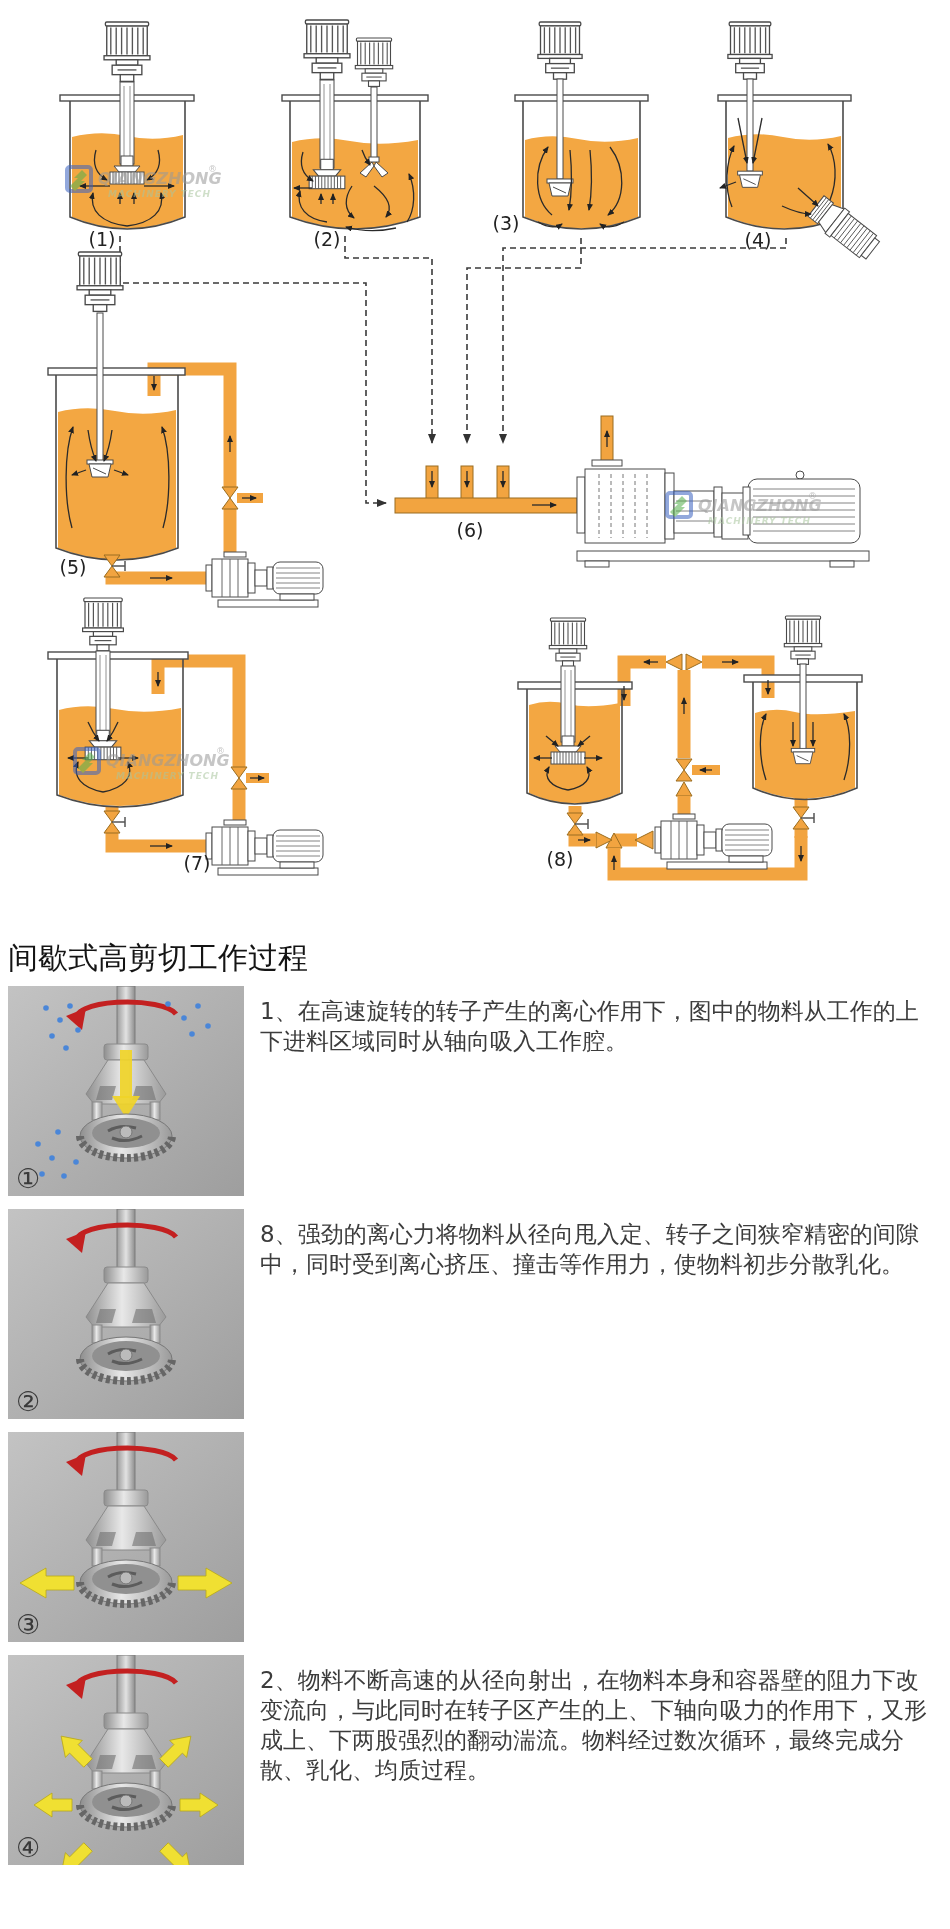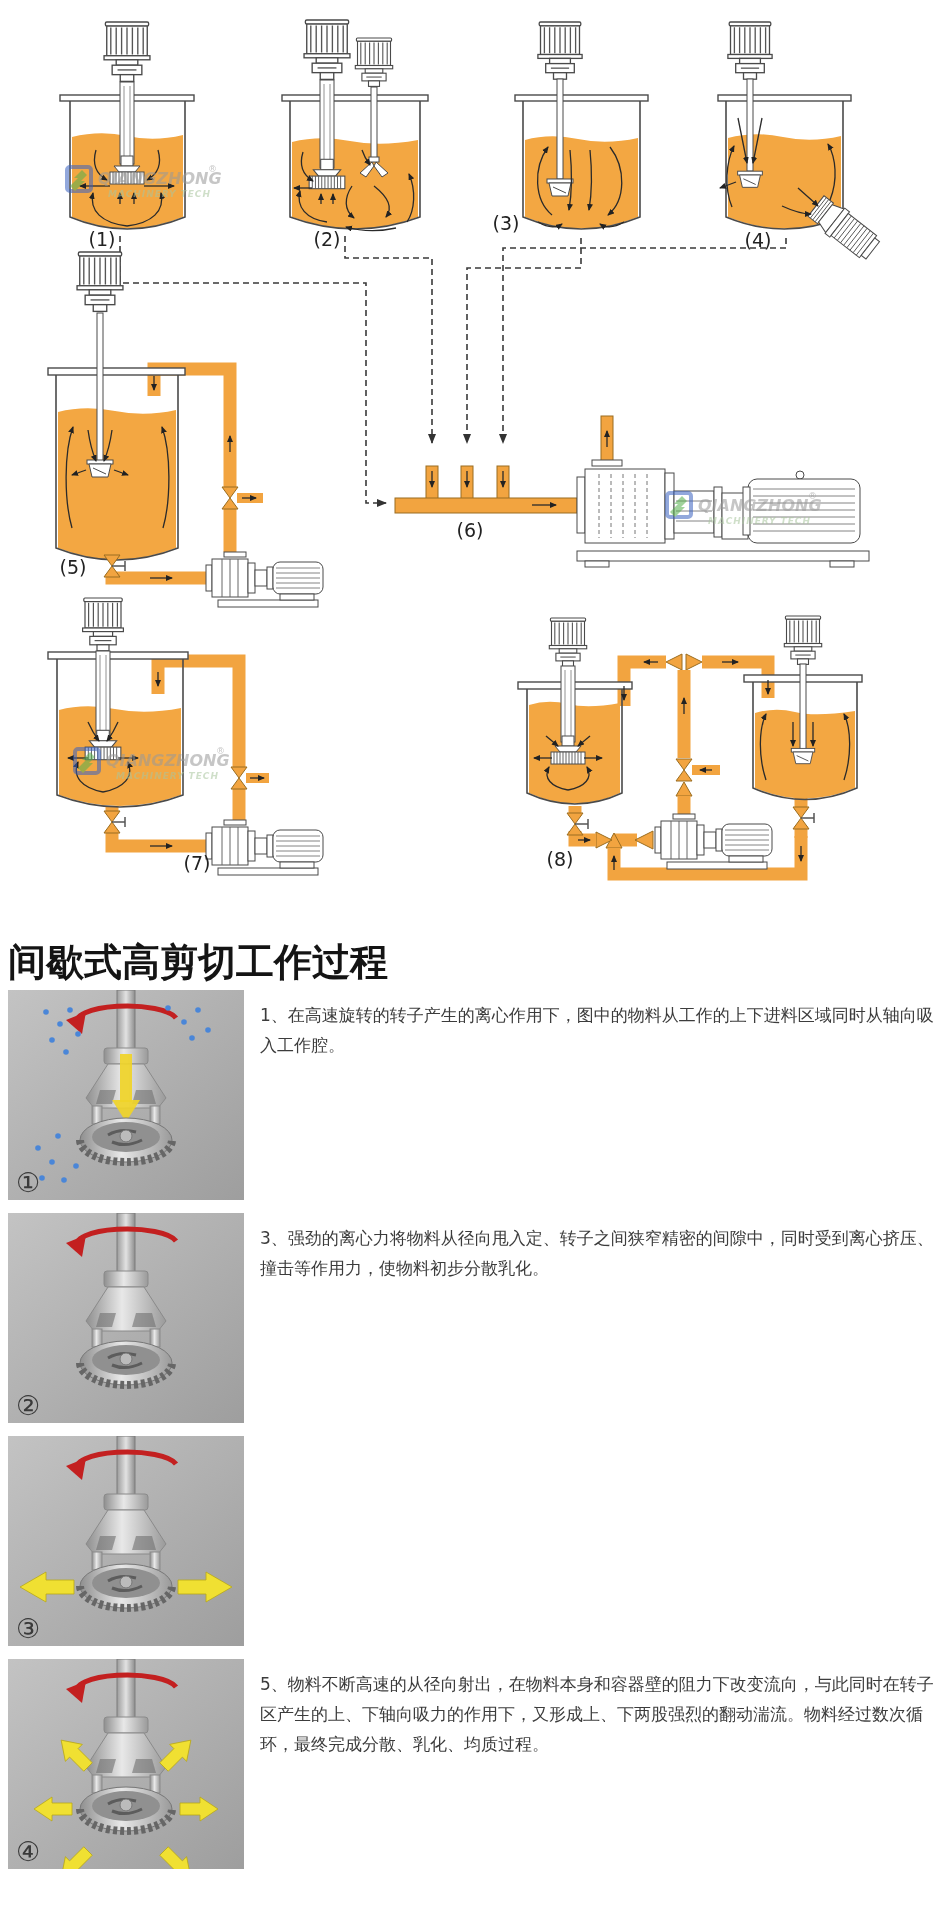--- a/index.html
+++ b/index.html
@@ -4,26 +4,26 @@
 <style>
   html,body{margin:0;padding:0;background:#fff;}
   body{width:950px;font-family:"DejaVu Sans","Liberation Sans",sans-serif;}
   svg{display:block;}
   svg text{font-family:"DejaVu Sans","Liberation Sans",sans-serif;}
   .diag-label{font-size:19px;fill:#222;}
   .wm{opacity:.55;}
   .wm-brand{font-size:16px;font-weight:bold;font-style:italic;fill:#999;}
   .wm-reg{font-size:9px;fill:#999;}
   .wm-sub{font-size:9px;font-weight:bold;font-style:italic;fill:#a9c59e;letter-spacing:1px;}
-  #title{margin:10px 0 4px 8px;font-size:38px;font-weight:bold;color:#141414;line-height:1.2;}
+  #title{margin:10px 0 10px 8px;font-size:30px;font-weight:normal;color:#141414;line-height:1.2;}
   .steps{margin-bottom:30px;}
   .step{display:flex;align-items:flex-start;margin:0 0 13px 8px;}
   .photo{position:relative;width:236px;height:210px;flex:0 0 auto;}
   .badge{position:absolute;left:8px;bottom:4px;font-size:27px;color:#3a3a3a;line-height:1;}
-  .desc{margin:10px 0 0 16px;width:676px;font-size:17px;line-height:30px;color:#3c3c3c;}
+  .desc{margin:10px 0 0 16px;width:676px;font-size:23px;line-height:30px;color:#3c3c3c;}
 </style>
 </head>
 <body>
 
 <div>
 <svg width="950" height="930" viewBox="0 0 950 930">
 <defs>
   <marker id="ab" markerWidth="8" markerHeight="7" refX="6" refY="3" orient="auto" markerUnits="userSpaceOnUse">
           <path d="M0,0L7,3L0,6Z" fill="#222"></path>
         </marker>
@@ -448,21 +448,21 @@
         <rect x="84" y="116" width="10" height="18" fill="url(#mmetal)" stroke="#8a8a8a"></rect>
         <rect x="142" y="116" width="10" height="18" fill="url(#mmetal)" stroke="#8a8a8a"></rect>
         <ellipse cx="118" cy="150" rx="46" ry="22" fill="url(#mmetal)" stroke="#777"></ellipse>
         <path d="M72,150 A46,22 0 0 0 164,150" fill="none" stroke="#666" stroke-width="8" stroke-dasharray="4 3"></path>
         <ellipse cx="118" cy="147" rx="34" ry="15" fill="#909090"></ellipse>
         <path d="M100,145 Q112,138 128,142 M104,152 Q118,158 134,150" fill="none" stroke="#5c5c5c" stroke-width="3"></path>
         <circle cx="118" cy="146" r="6" fill="#bbb" stroke="#777"></circle>
       </svg>
       <span class="badge">②</span>
     </div>
-    <p class="desc">3、强劲的离心力将物料从径向甩入定、转子之间狭窄精密的间隙中，同时受到离心挤压、撞击等作用力，使物料初步分散乳化。</p>
+    <p class="desc">8、强劲的离心力将物料从径向甩入定、转子之间狭窄精密的间隙中，同时受到离心挤压、撞击等作用力，使物料初步分散乳化。</p>
   </div>
 
   <div class="step">
     <div class="photo">
       <svg width="236" height="210" viewBox="0 0 236 210">
         <rect width="236" height="210" fill="url(#pbg)"></rect>
         <rect x="109" y="0" width="18" height="62" fill="url(#mshaft)" stroke="#7d7d7d"></rect>
         <path d="M70,34 A50,15 0 0 1 168,28" fill="none" stroke="#c32020" stroke-width="5"></path>
         <polygon points="58,30 78,22 74,44" fill="#c32020"></polygon>
         <rect x="96" y="58" width="44" height="16" rx="3" fill="url(#mmetal)" stroke="#8a8a8a"></rect>
@@ -508,16 +508,16 @@
         <circle cx="118" cy="146" r="6" fill="#bbb" stroke="#777"></circle>
         <use href="#yarr" transform="translate(64,150) rotate(180)"></use>
         <use href="#yarr" transform="translate(172,150)"></use>
         <use href="#yarr" transform="translate(80,108) rotate(-135)"></use>
         <use href="#yarr" transform="translate(156,108) rotate(-45)"></use>
         <use href="#yarr" transform="translate(80,192) rotate(135)"></use>
         <use href="#yarr" transform="translate(156,192) rotate(45)"></use>
       </svg>
       <span class="badge">④</span>
     </div>
-    <p class="desc">5、物料不断高速的从径向射出，在物料本身和容器壁的阻力下改变流向，与此同时在转子区产生的上、下轴向吸力的作用下，又形成上、下两股强烈的翻动湍流。物料经过数次循环，最终完成分散、乳化、均质过程。</p>
+    <p class="desc">2、物料不断高速的从径向射出，在物料本身和容器壁的阻力下改变流向，与此同时在转子区产生的上、下轴向吸力的作用下，又形成上、下两股强烈的翻动湍流。物料经过数次循环，最终完成分散、乳化、均质过程。</p>
   </div>
 
 </div>
 
 </body></html>

